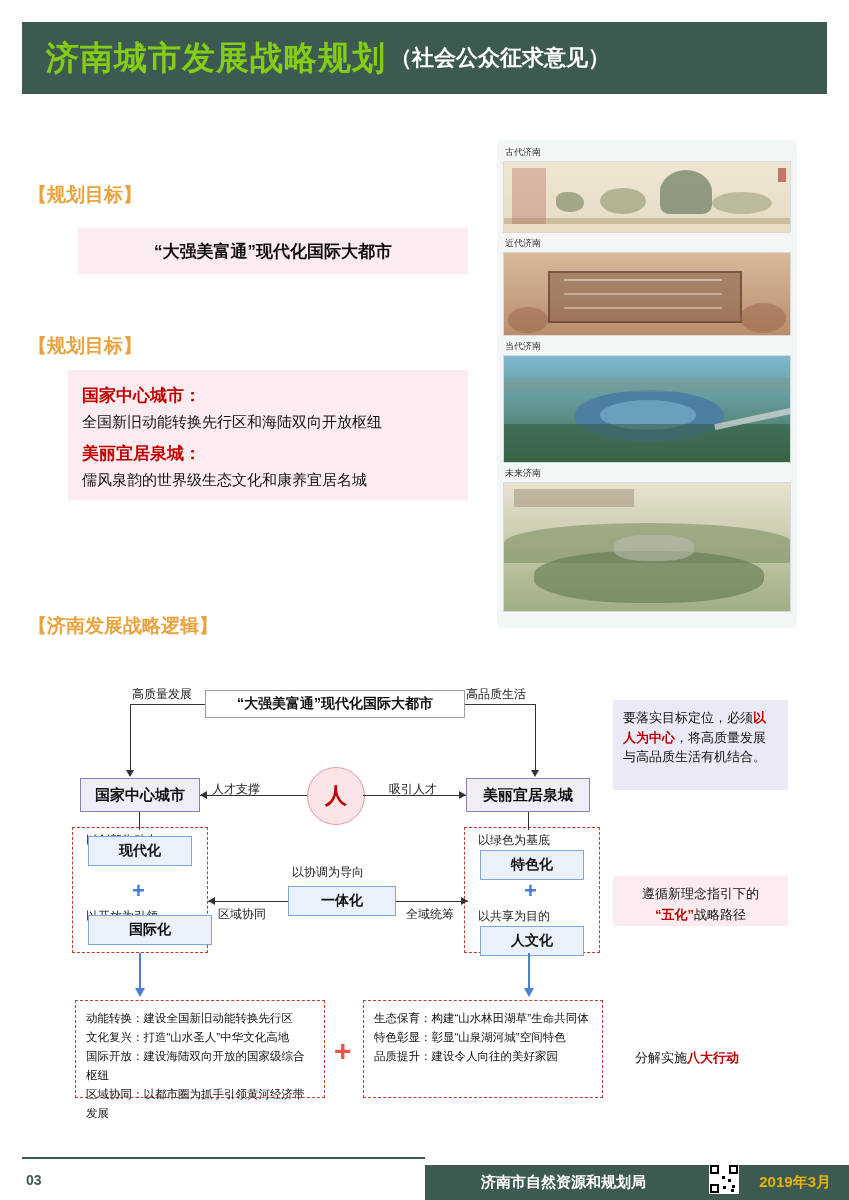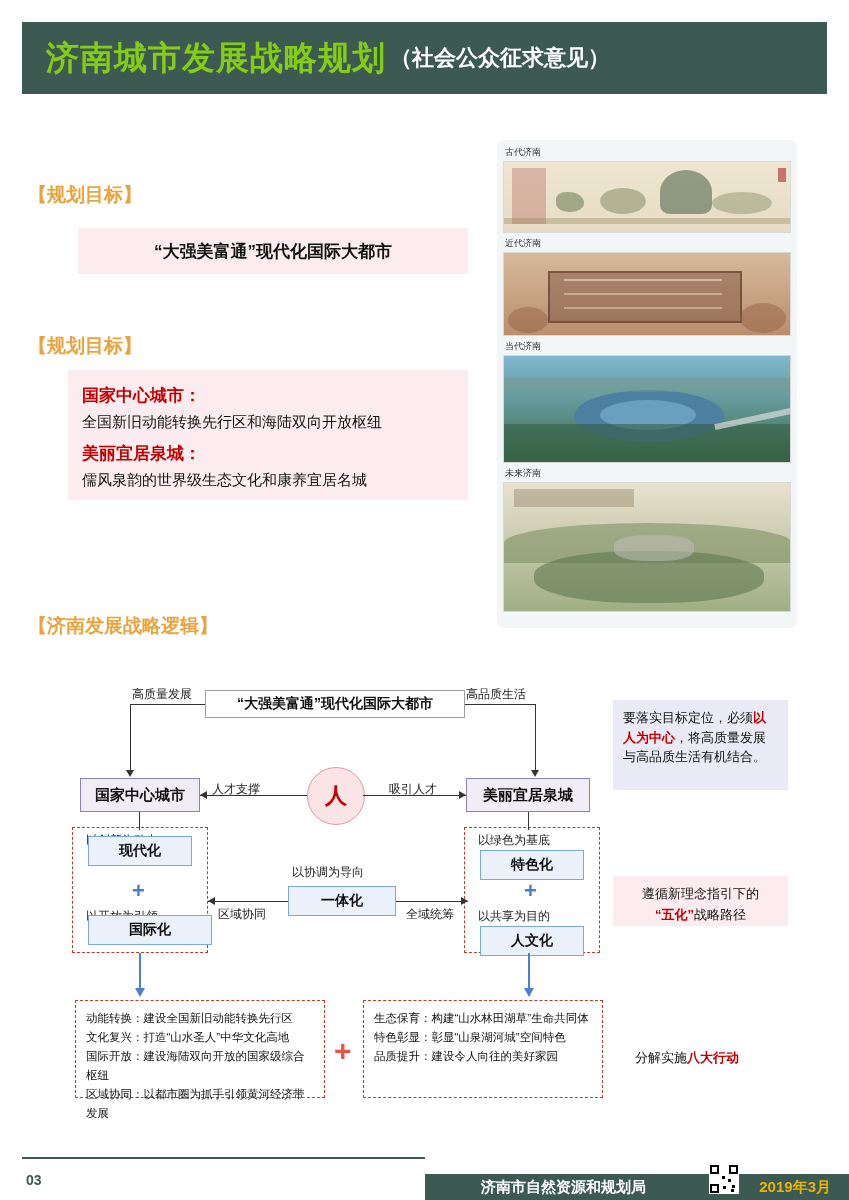--- a/index.html
+++ b/index.html
@@ -92,21 +92,21 @@
   .ah{position:absolute;width:0;height:0;}
   .ah-down{border-left:4px solid transparent;border-right:4px solid transparent;border-top:7px solid #333;}
   .ah-left{border-top:4px solid transparent;border-bottom:4px solid transparent;border-right:7px solid #333;}
   .ah-right{border-top:4px solid transparent;border-bottom:4px solid transparent;border-left:7px solid #333;}
   .ah-down-b{border-left:5px solid transparent;border-right:5px solid transparent;border-top:9px solid #4a7fd4;}
   
   .footer{
     position:absolute;left:0;bottom:0;width:849px;height:42px;background:#ffffff;
   }
   .footer-bar{
-    position:absolute;left:425px;bottom:0;width:424px;height:26px;background:#3d5a52;
+    position:absolute;left:425px;bottom:0;width:424px;height:35px;background:#3d5a52;
     display:flex;align-items:center;
   }
   .footer-org{color:#fff;font-size:15px;font-weight:bold;margin-left:56px;}
   .footer-date{color:#eab308;font-size:15px;font-weight:bold;position:absolute;right:18px;}
   .qr{
     position:absolute;right:110px;bottom:6px;width:30px;height:30px;background:#fff;
   }
   .qr i{position:absolute;background:#000;display:block;}
   .page-no{
     position:absolute;left:26px;bottom:12px;color:#3d5a52;font-size:14px;font-weight:bold;

